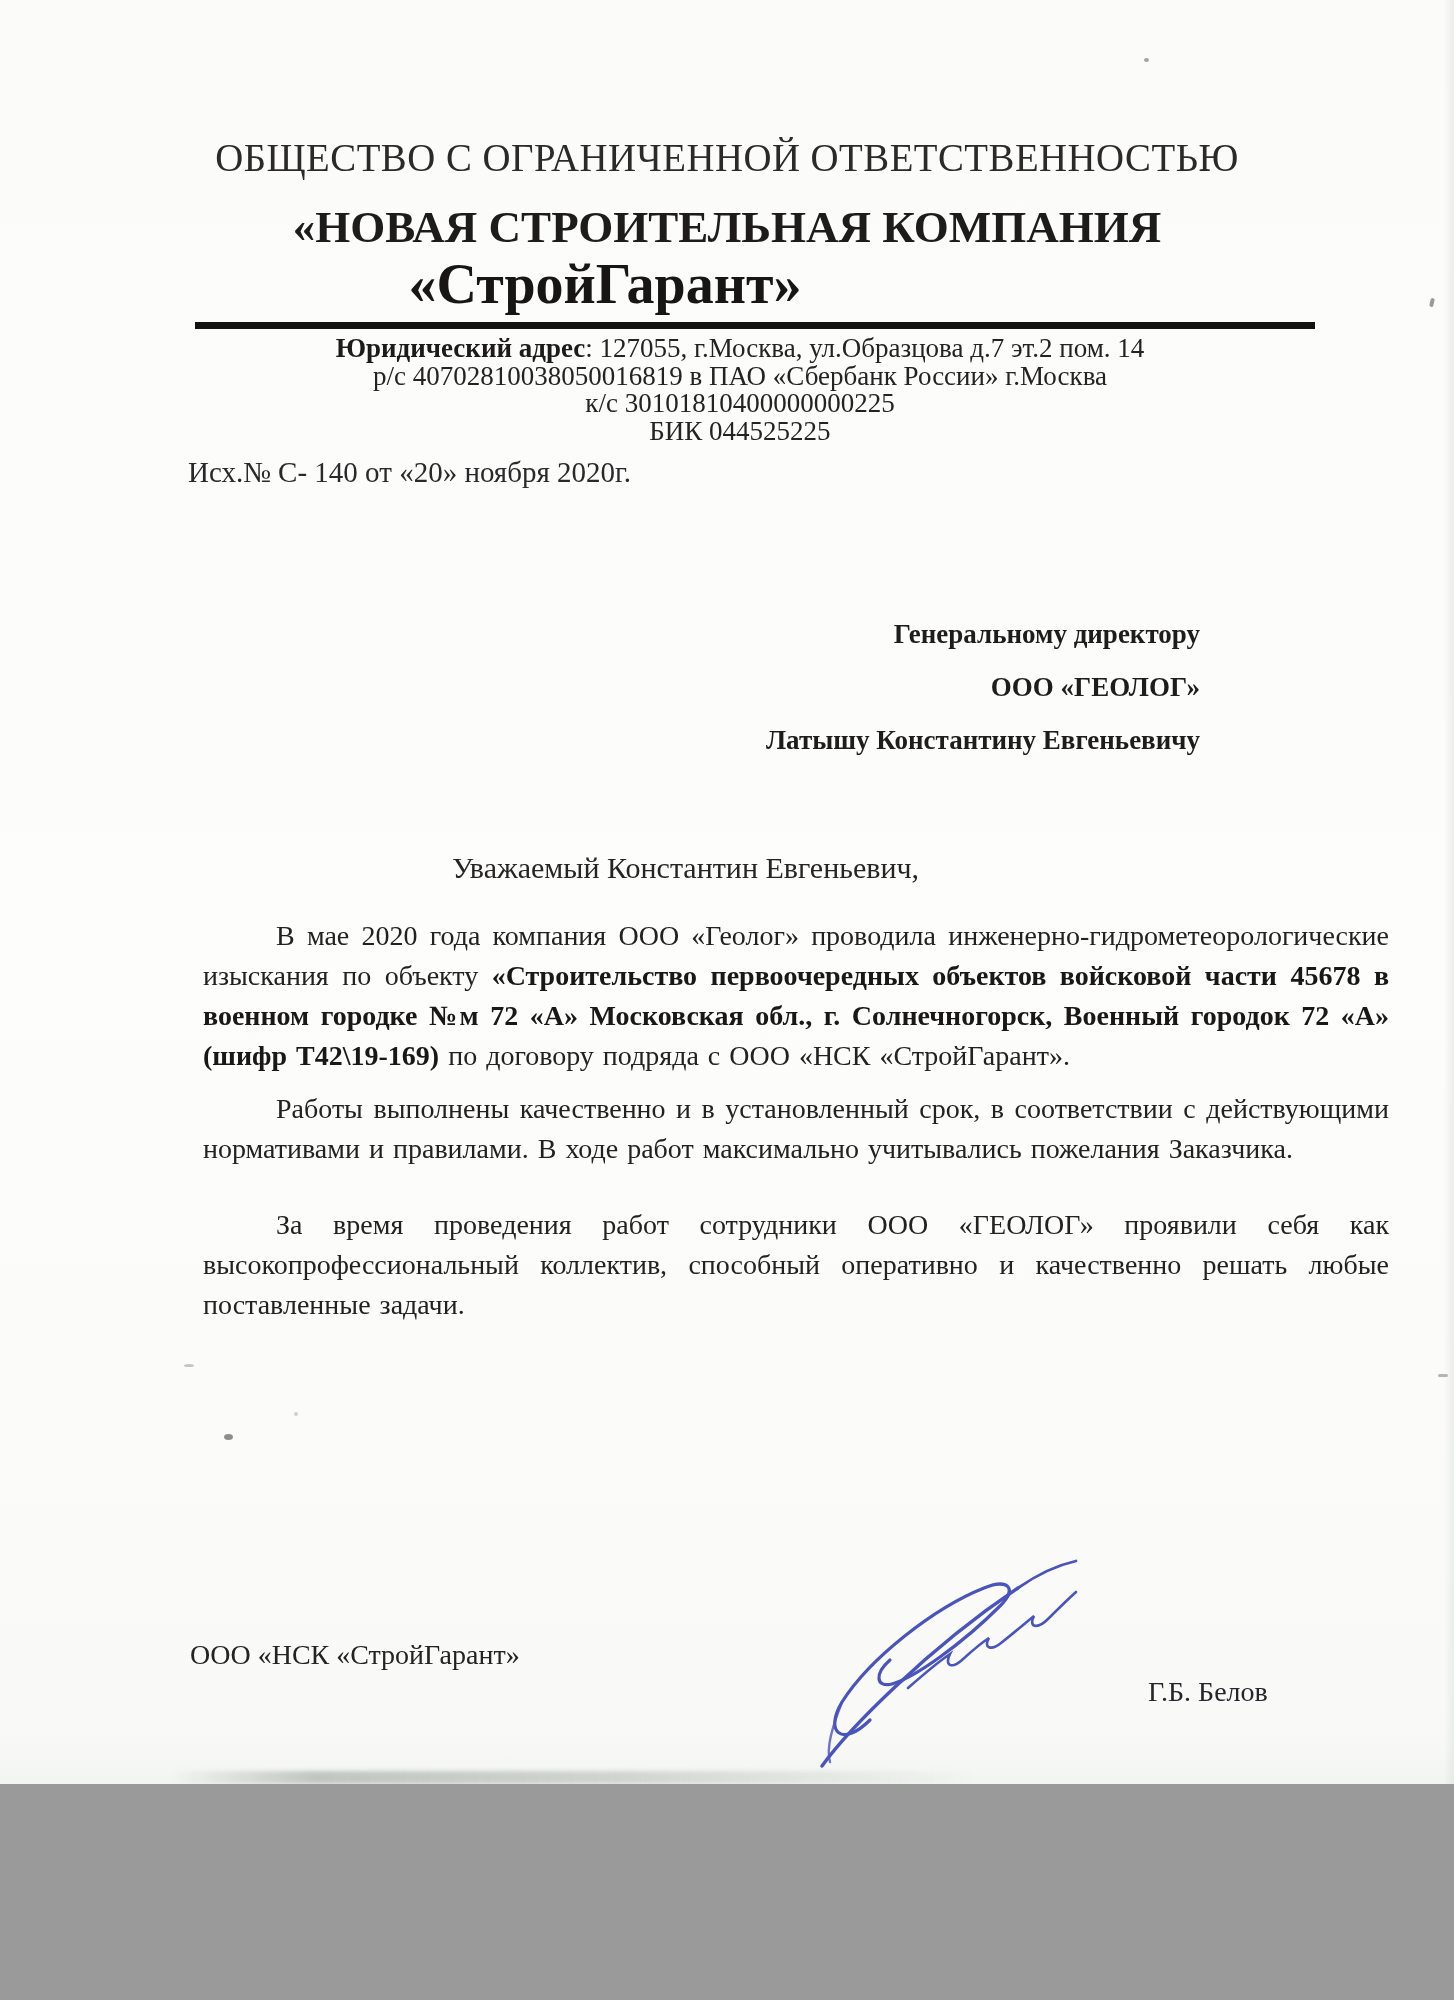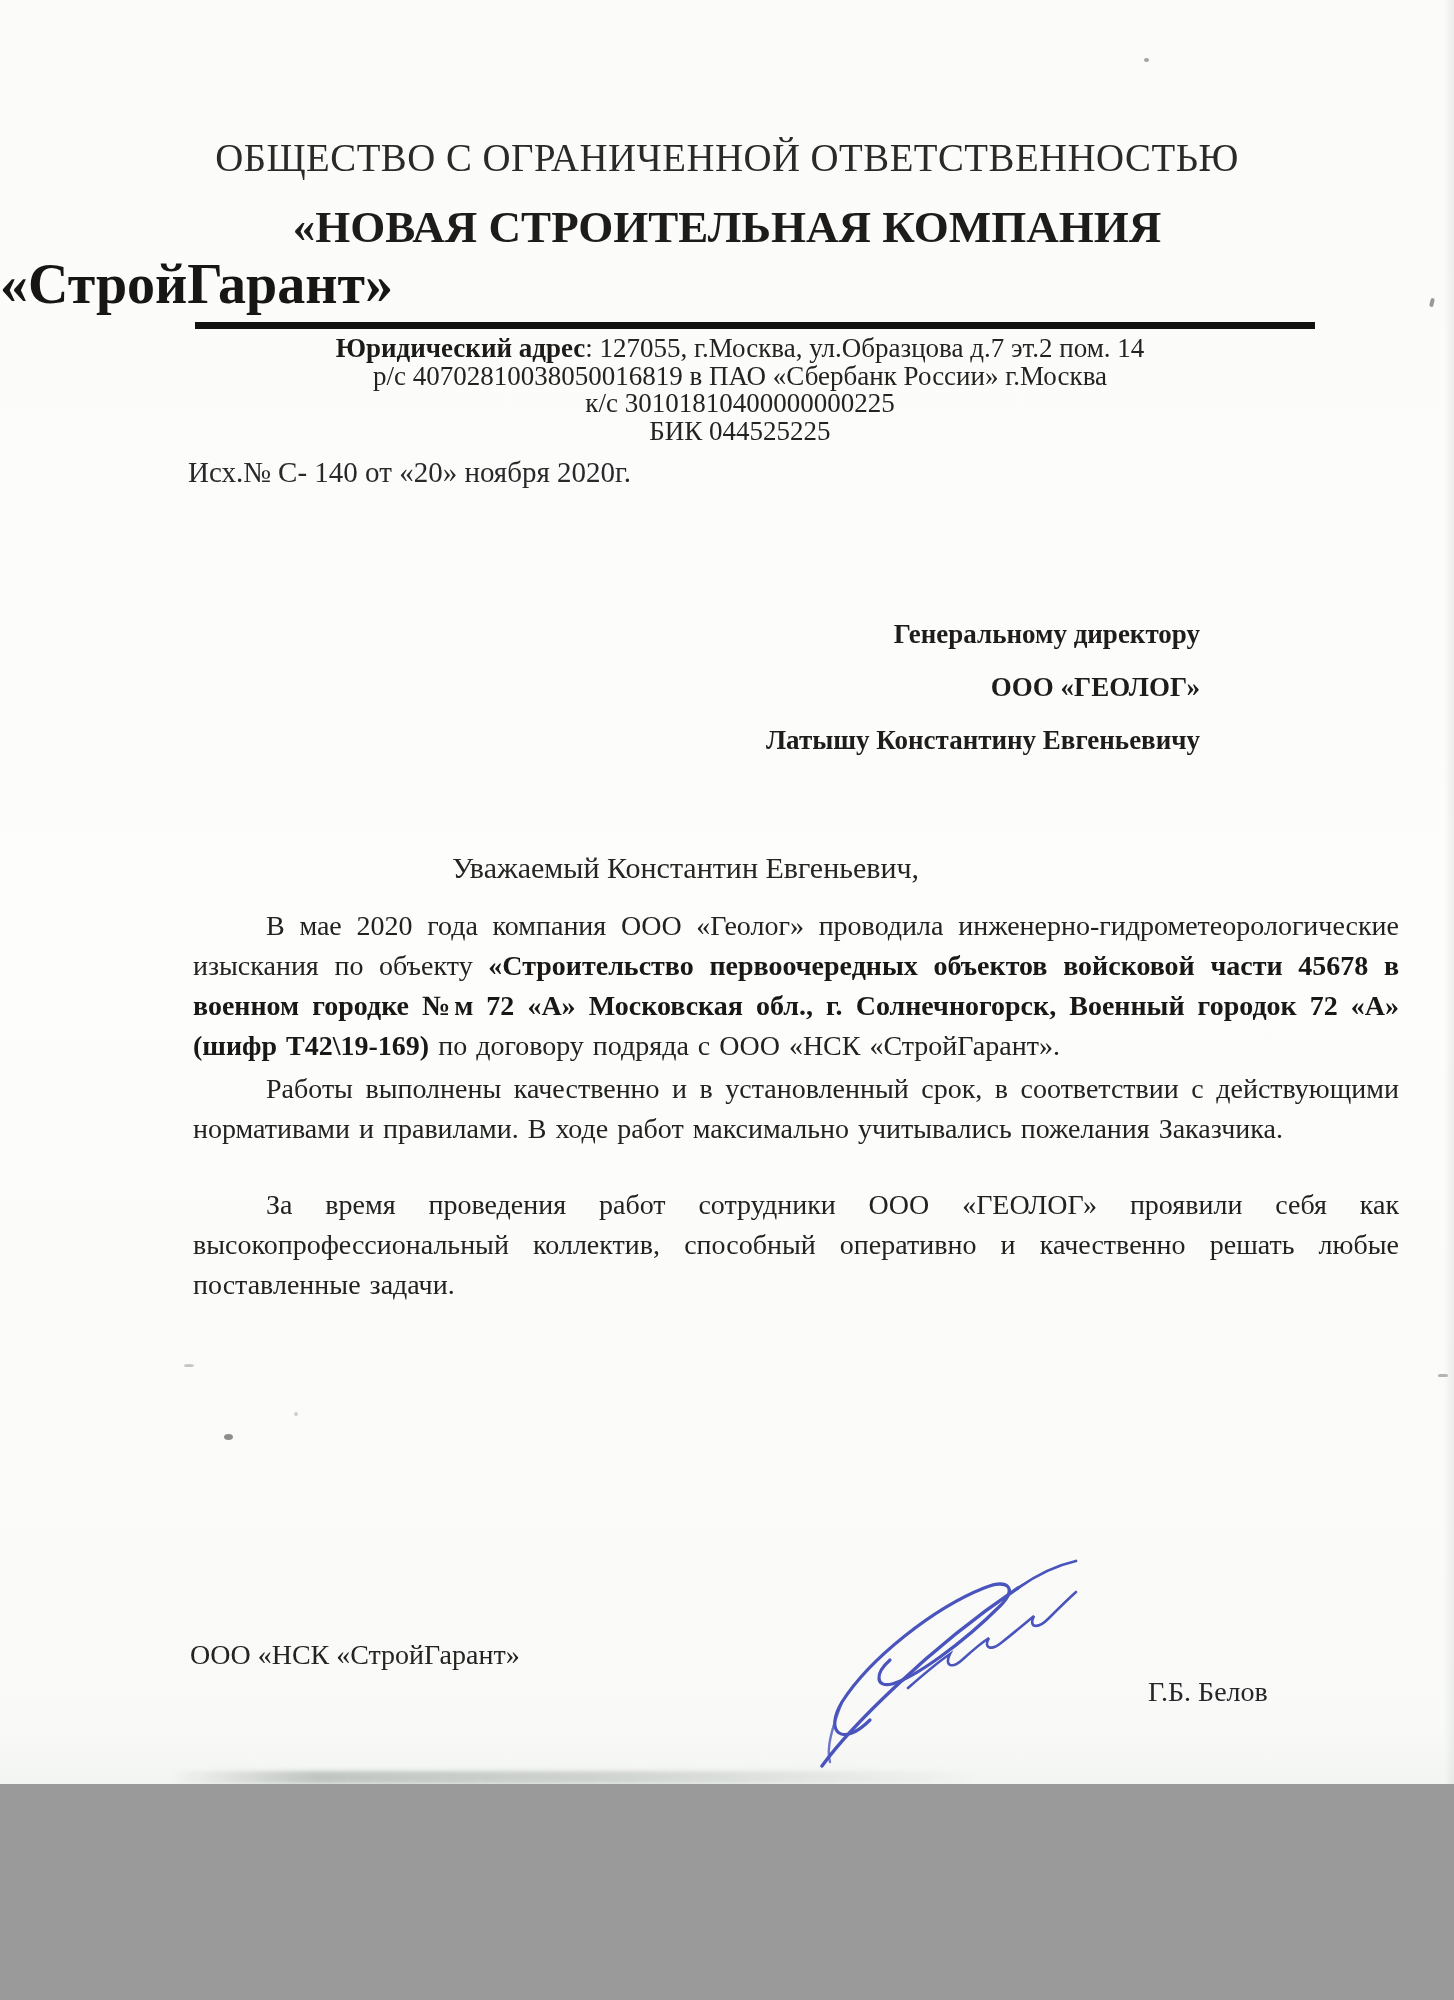--- a/index.html
+++ b/index.html
@@ -21,21 +21,21 @@
     color:#2b2a28;white-space:nowrap;
     transform:scaleX(.97);
   }
   .company-line1{
     position:absolute;top:201px;left:30px;width:1394px;
     text-align:center;font-size:45px;font-weight:bold;
     color:#1d1c1a;white-space:nowrap;
   }
   .company-line2{
     position:absolute;top:252px;left:0;width:1210px;
-    font-size:56px;font-weight:bold;
+    text-align:center;font-size:56px;font-weight:bold;
     color:#171614;white-space:nowrap;
   }
   .head-rule{
     position:absolute;top:322px;left:195px;width:1120px;height:7px;
     background:#121210;
   }
   .requisites{
     position:absolute;top:335px;left:195px;width:1090px;
     text-align:center;font-size:27px;line-height:27.5px;color:#24231f;
   }
@@ -54,21 +54,21 @@
   
   .salutation{
     position:absolute;top:851px;left:452px;
     font-size:30px;color:#262522;white-space:nowrap;
   }
   .body-text{
     position:absolute;top:903px;left:190px;width:1212px;
     font-size:28px;line-height:40px;text-align:justify;color:#23221f;
     word-spacing:2px;
   }
-  .body-text p{margin:3px;text-indent:73px;}
+  .body-text p{margin:13px;text-indent:73px;}
   .body-text p.spaced{margin-top:36px;}
   .body-text b{color:#191815;}
   
   .sig-titles{
     position:absolute;top:1634px;left:190px;
     font-size:28px;line-height:41px;color:#24231f;white-space:nowrap;
   }
   .sig-ink{
     position:absolute;top:1552px;left:808px;width:300px;height:230px;
   }

